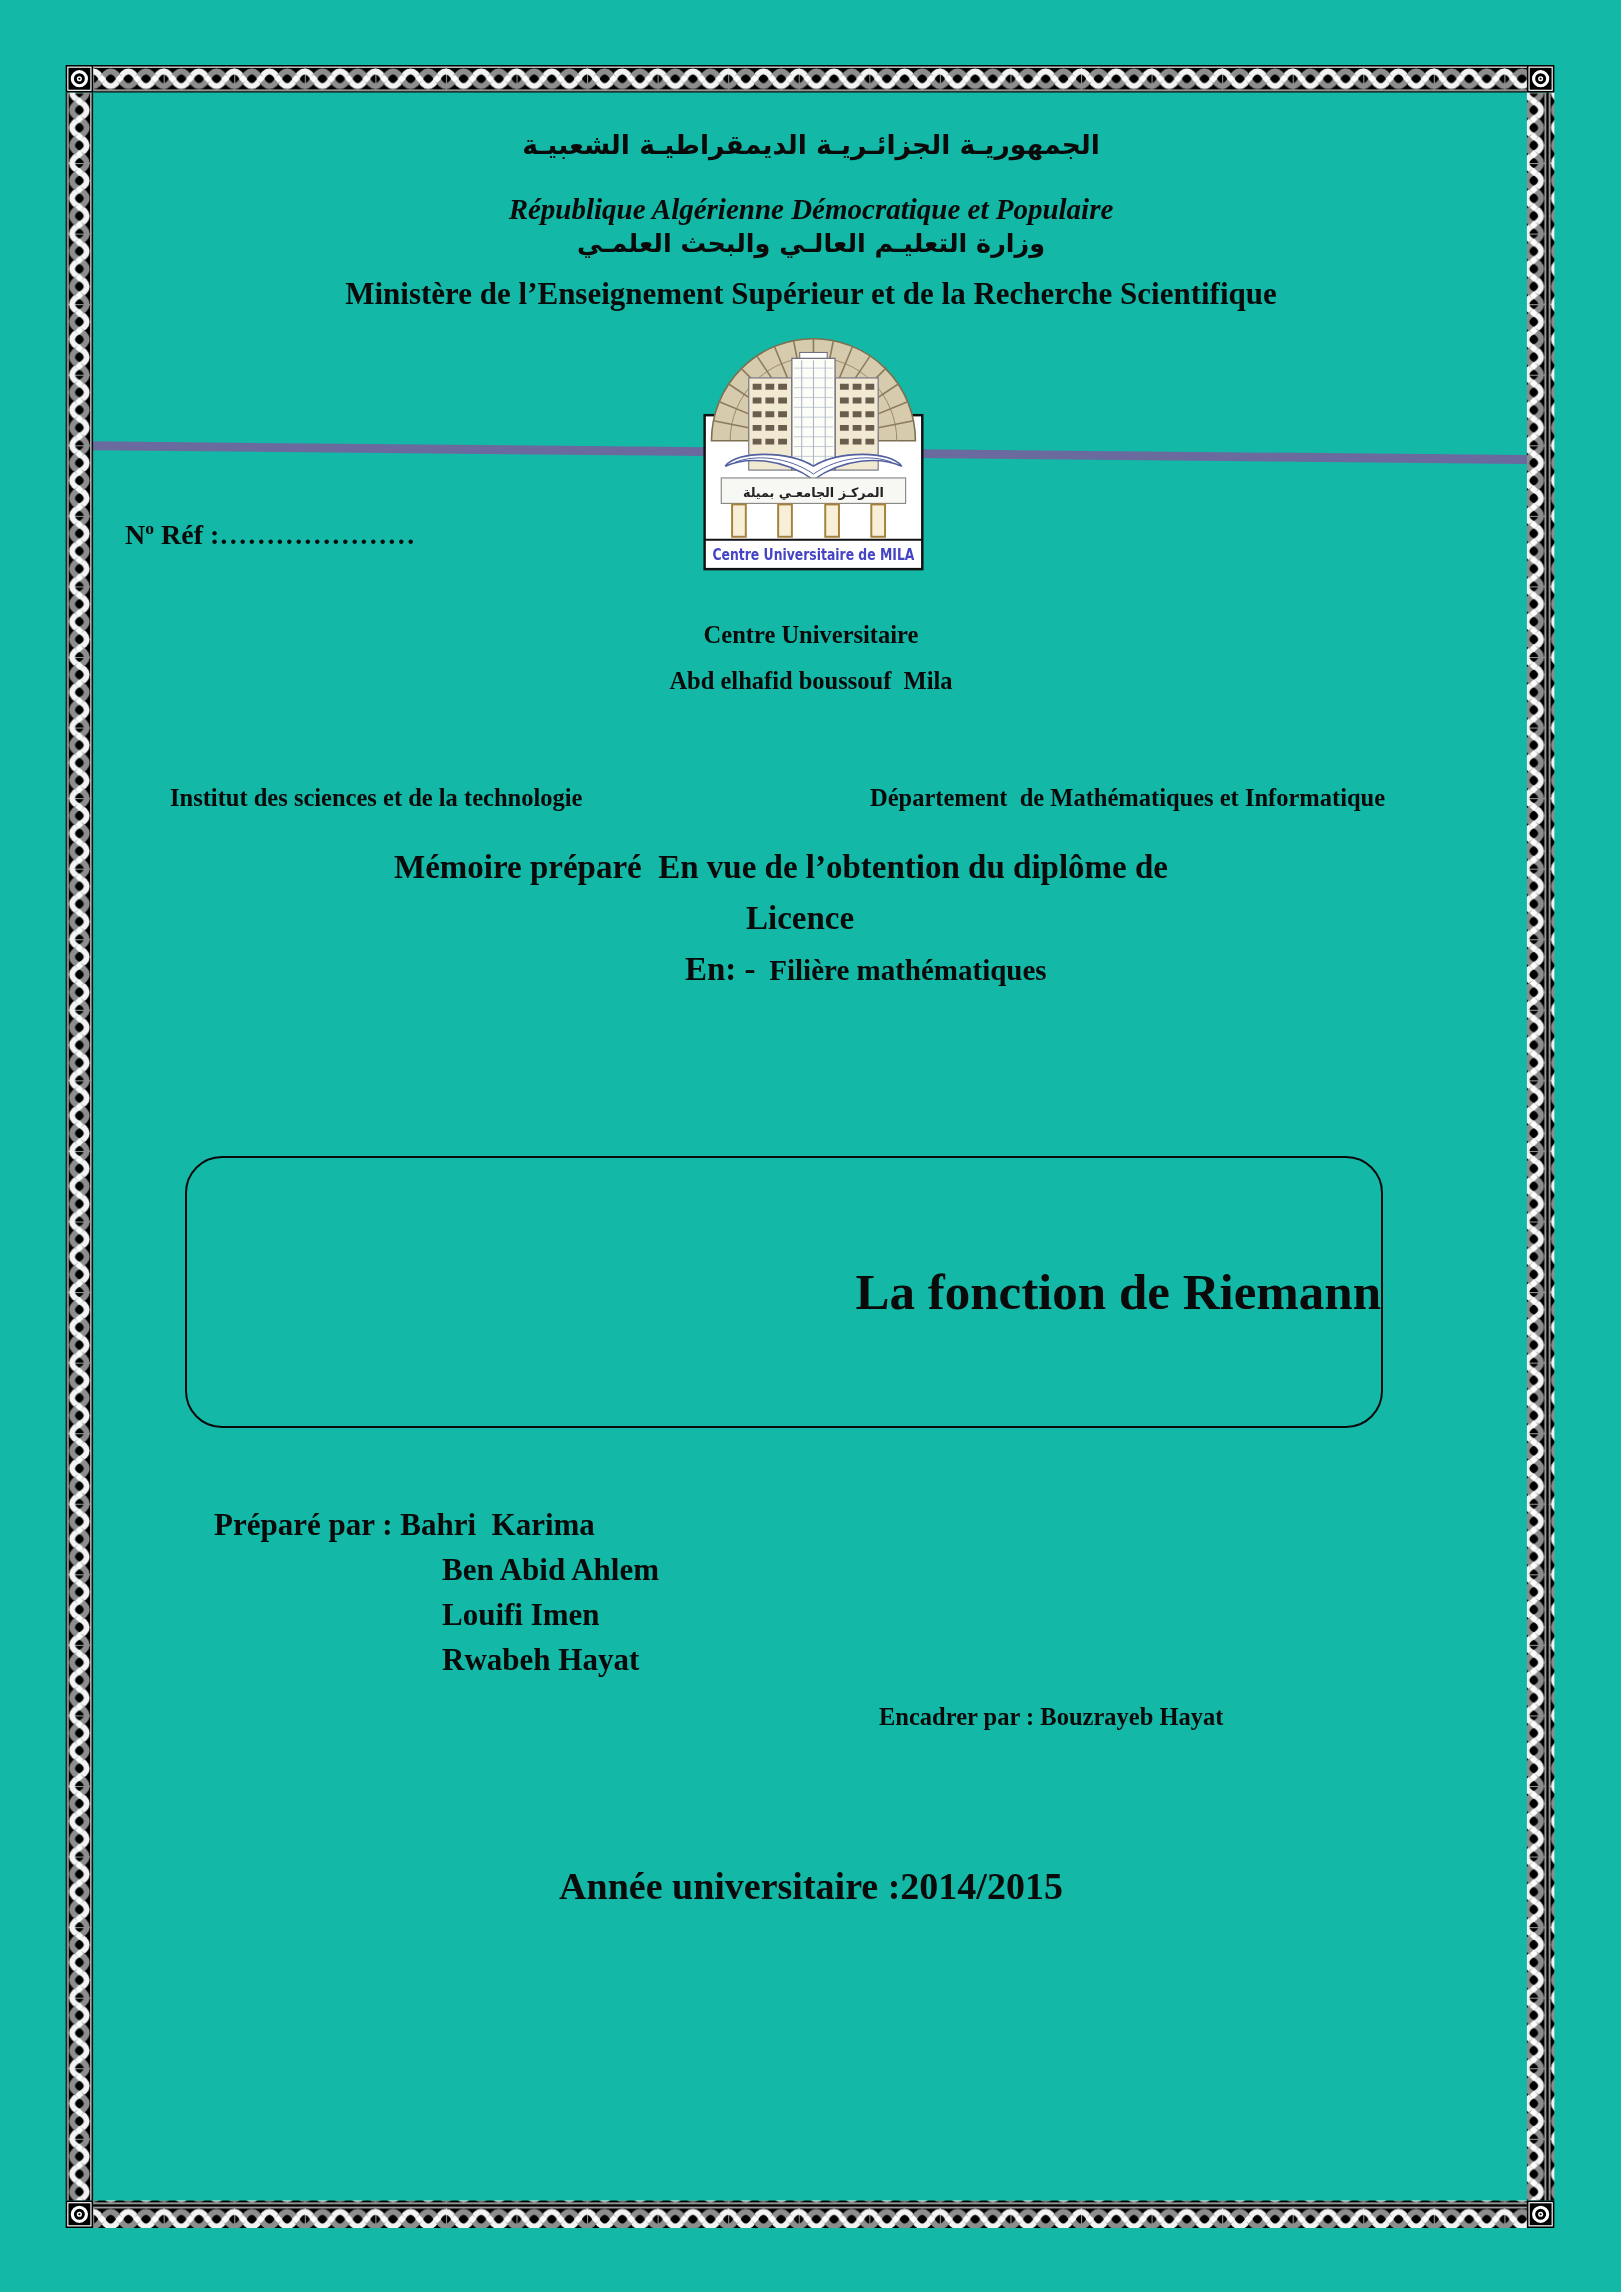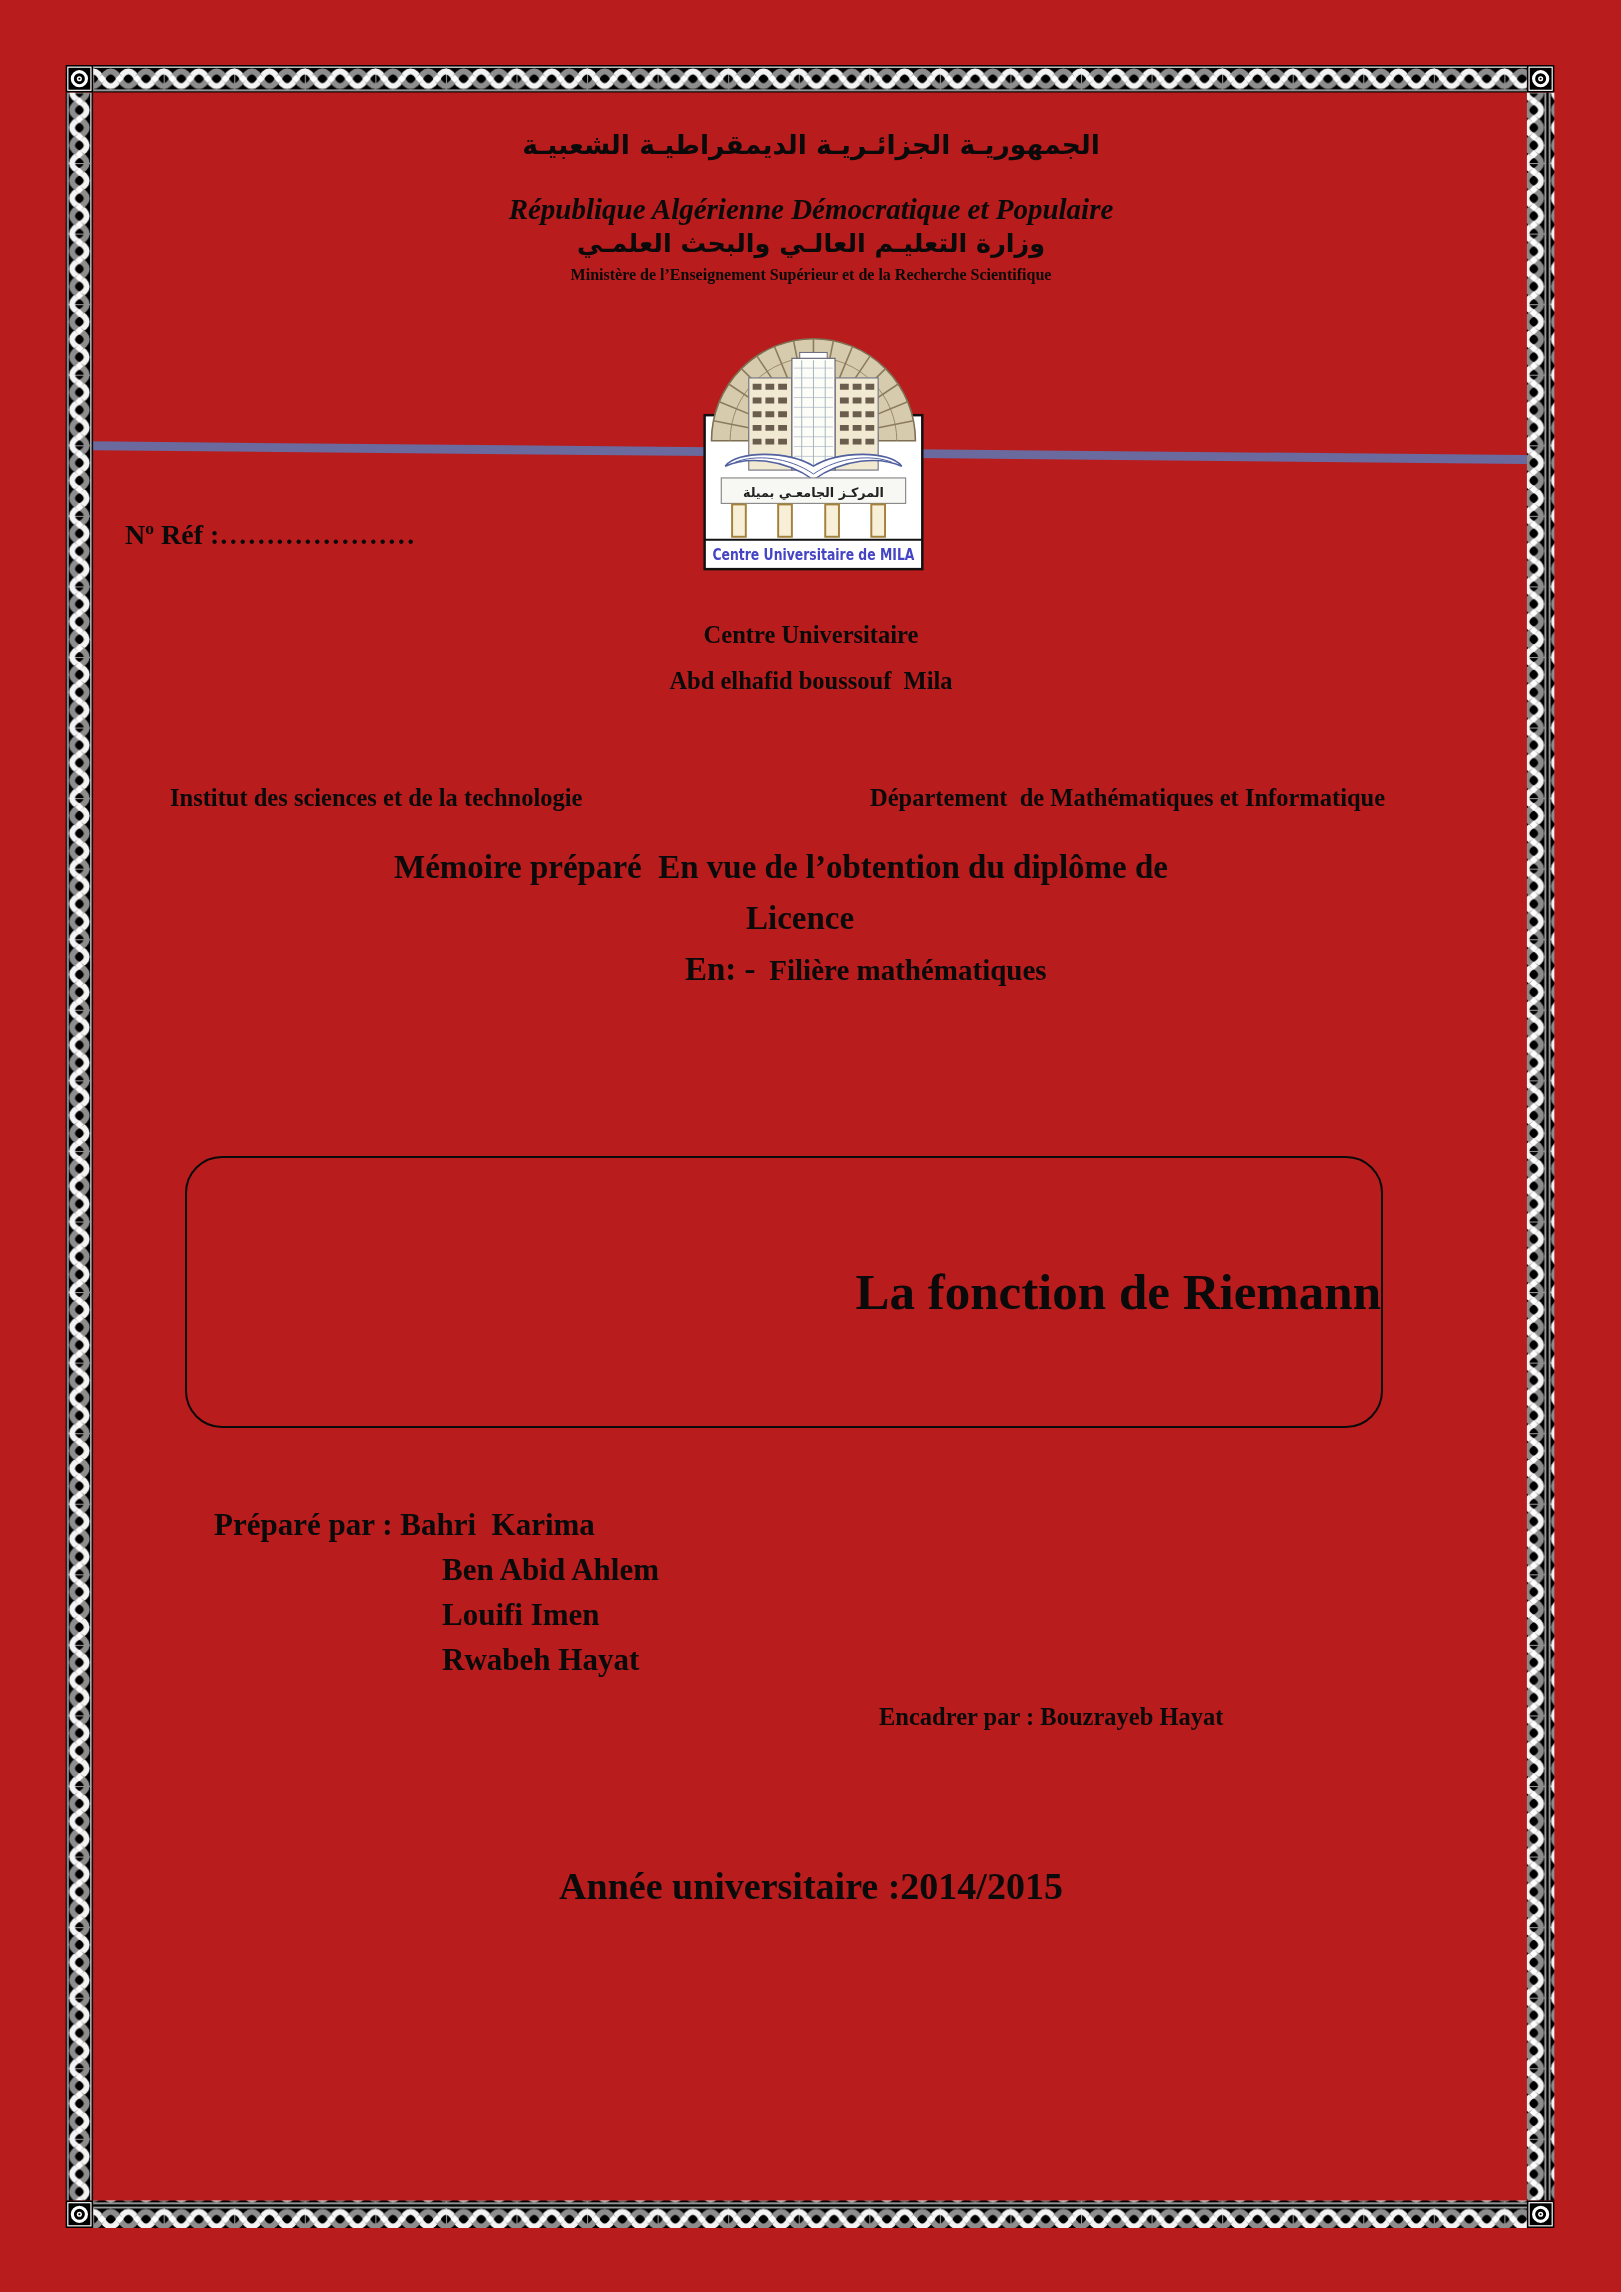--- a/index.html
+++ b/index.html
@@ -1,32 +1,32 @@
 <!DOCTYPE html>
 <html><head>
 <meta charset="utf-8">
 <style>
   html,body{margin:0;padding:0;background:#ffffff;}
   #page{
     position:relative;
     width:1621px;height:2293px;
-    background:#b91c1c;
+    background:#14b8a6;
     font-family:"Liberation Serif","DejaVu Serif",serif;
     color:#0a0a0a;
     overflow:hidden;
   }
   .abs{position:absolute;}
   .ctr{left:93px;width:1436px;text-align:center;}
   .b{font-weight:bold;}
   .pre{white-space:pre;font-family:Liberation Serif, serif;}
   .ar{font-family:"DejaVu Sans",sans-serif;font-weight:bold;}
   #hdr-ar1{top:129px;font-size:26.5px;}
   #hdr-fr1{top:193px;font-size:29px;font-style:italic;}
   #hdr-ar2{top:228px;font-size:25.5px;}
-  #hdr-fr2{top:266px;font-size:16px;}
+  #hdr-fr2{top:276px;font-size:31px;}
   #ref-line{left:125px;top:518px;font-size:28px;font-weight:bold;}
   #ref-line sup{font-size:17.6px;}
   #univ1{top:621px;font-size:24.5px;}
   #univ2{top:667px;font-size:24.5px;}
   #inst{left:170px;top:784px;font-size:24.5px;font-weight:bold;}
   #dept{left:870px;top:784px;font-size:24.5px;font-weight:bold;}
   #mem1{left:394px;top:849px;font-size:33px;font-weight:bold;}
   #mem2{left:746px;top:900px;font-size:33px;font-weight:bold;}
   #mem3{left:685px;top:951px;font-size:33px;font-weight:bold;}
   #mem3 .field{font-size:29px;margin-left:13.7px;}

